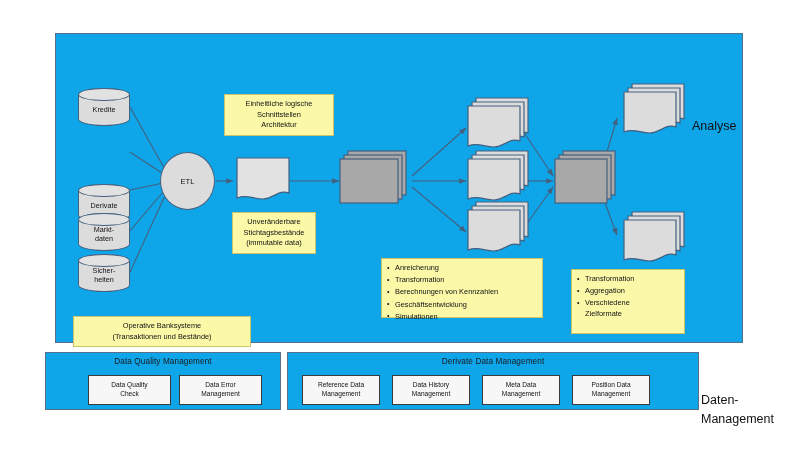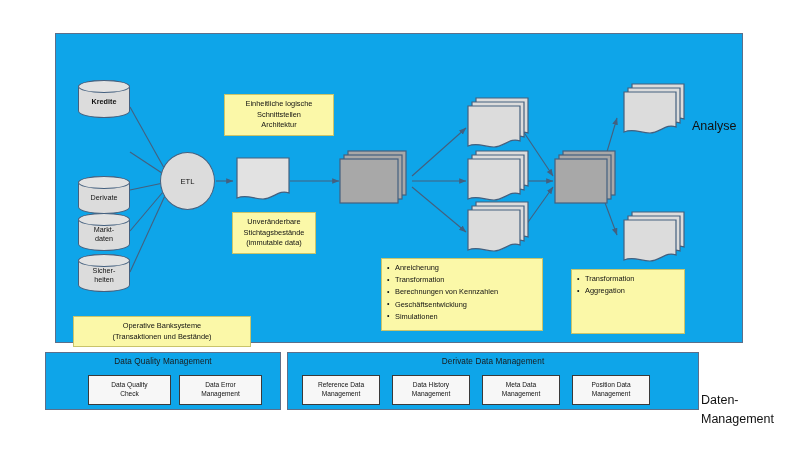--- a/index.html
+++ b/index.html
@@ -185,24 +185,24 @@
         </g>
       <g transform="translate(628,216)">
           <use href="#docshape"></use>
         </g>
       <g transform="translate(624,220)">
           <use href="#docshape"></use>
         </g>
     </g>
   </svg>
 
-  <div class="cyl" style="left:78px;top:80px;font-weight:bold;">
+  <div class="cyl" style="left:78px;top:88px;">
     <span>Kredite</span>
   </div>
-  <div class="cyl" style="left:78px;top:176px;align-items:center;">
+  <div class="cyl" style="left:78px;top:184px;align-items:center;">
     <span>Derivate</span>
   </div>
   <div class="cyl" style="left:78px;top:213px;">
     <span>Markt-<br>daten</span>
   </div>
   <div class="cyl" style="left:78px;top:254px;">
     <span>Sicher-<br>heiten</span>
   </div>
 
   <div id="etl-node">
@@ -214,34 +214,38 @@
   </div>
 
   <div class="note center" style="left:224px;top:94px;width:110px;">
     <span>Einheitliche logische<br>Schnittstellen<br>Architektur</span>
   </div>
 
   <div class="note center" style="left:73px;top:316px;width:178px;">
     <span>Operative Banksysteme<br>(Transaktionen und Bestände)</span>
   </div>
 
-  <div class="note" style="left:381px;top:258px;width:162px;height:73px;">
+  <div class="note" style="left:381px;top:258px;width:162px;height:60px;">
     <ul>
       <li>Anreicherung</li>
       <li>Transformation</li>
       <li>Berechnungen von Kennzahlen</li>
       <li>Geschäftsentwicklung</li>
       <li>Simulationen</li>
     </ul>
   </div>
 
   <div class="note" style="left:571px;top:269px;width:114px;height:65px;">
     <ul>
       <li>Transformation</li>
       <li>Aggregation</li>
+      <li>
+        <span>Verschiedene</span>
+        <span class="cont">Zielformate</span>
+      </li>
     </ul>
   </div>
 
   <div class="free-label" id="analyse-label">
     <span>Analyse</span>
   </div>
 
   <div class="free-label" id="daten-mgmt-label">
     <span>Daten-<br>Management</span>
   </div>

